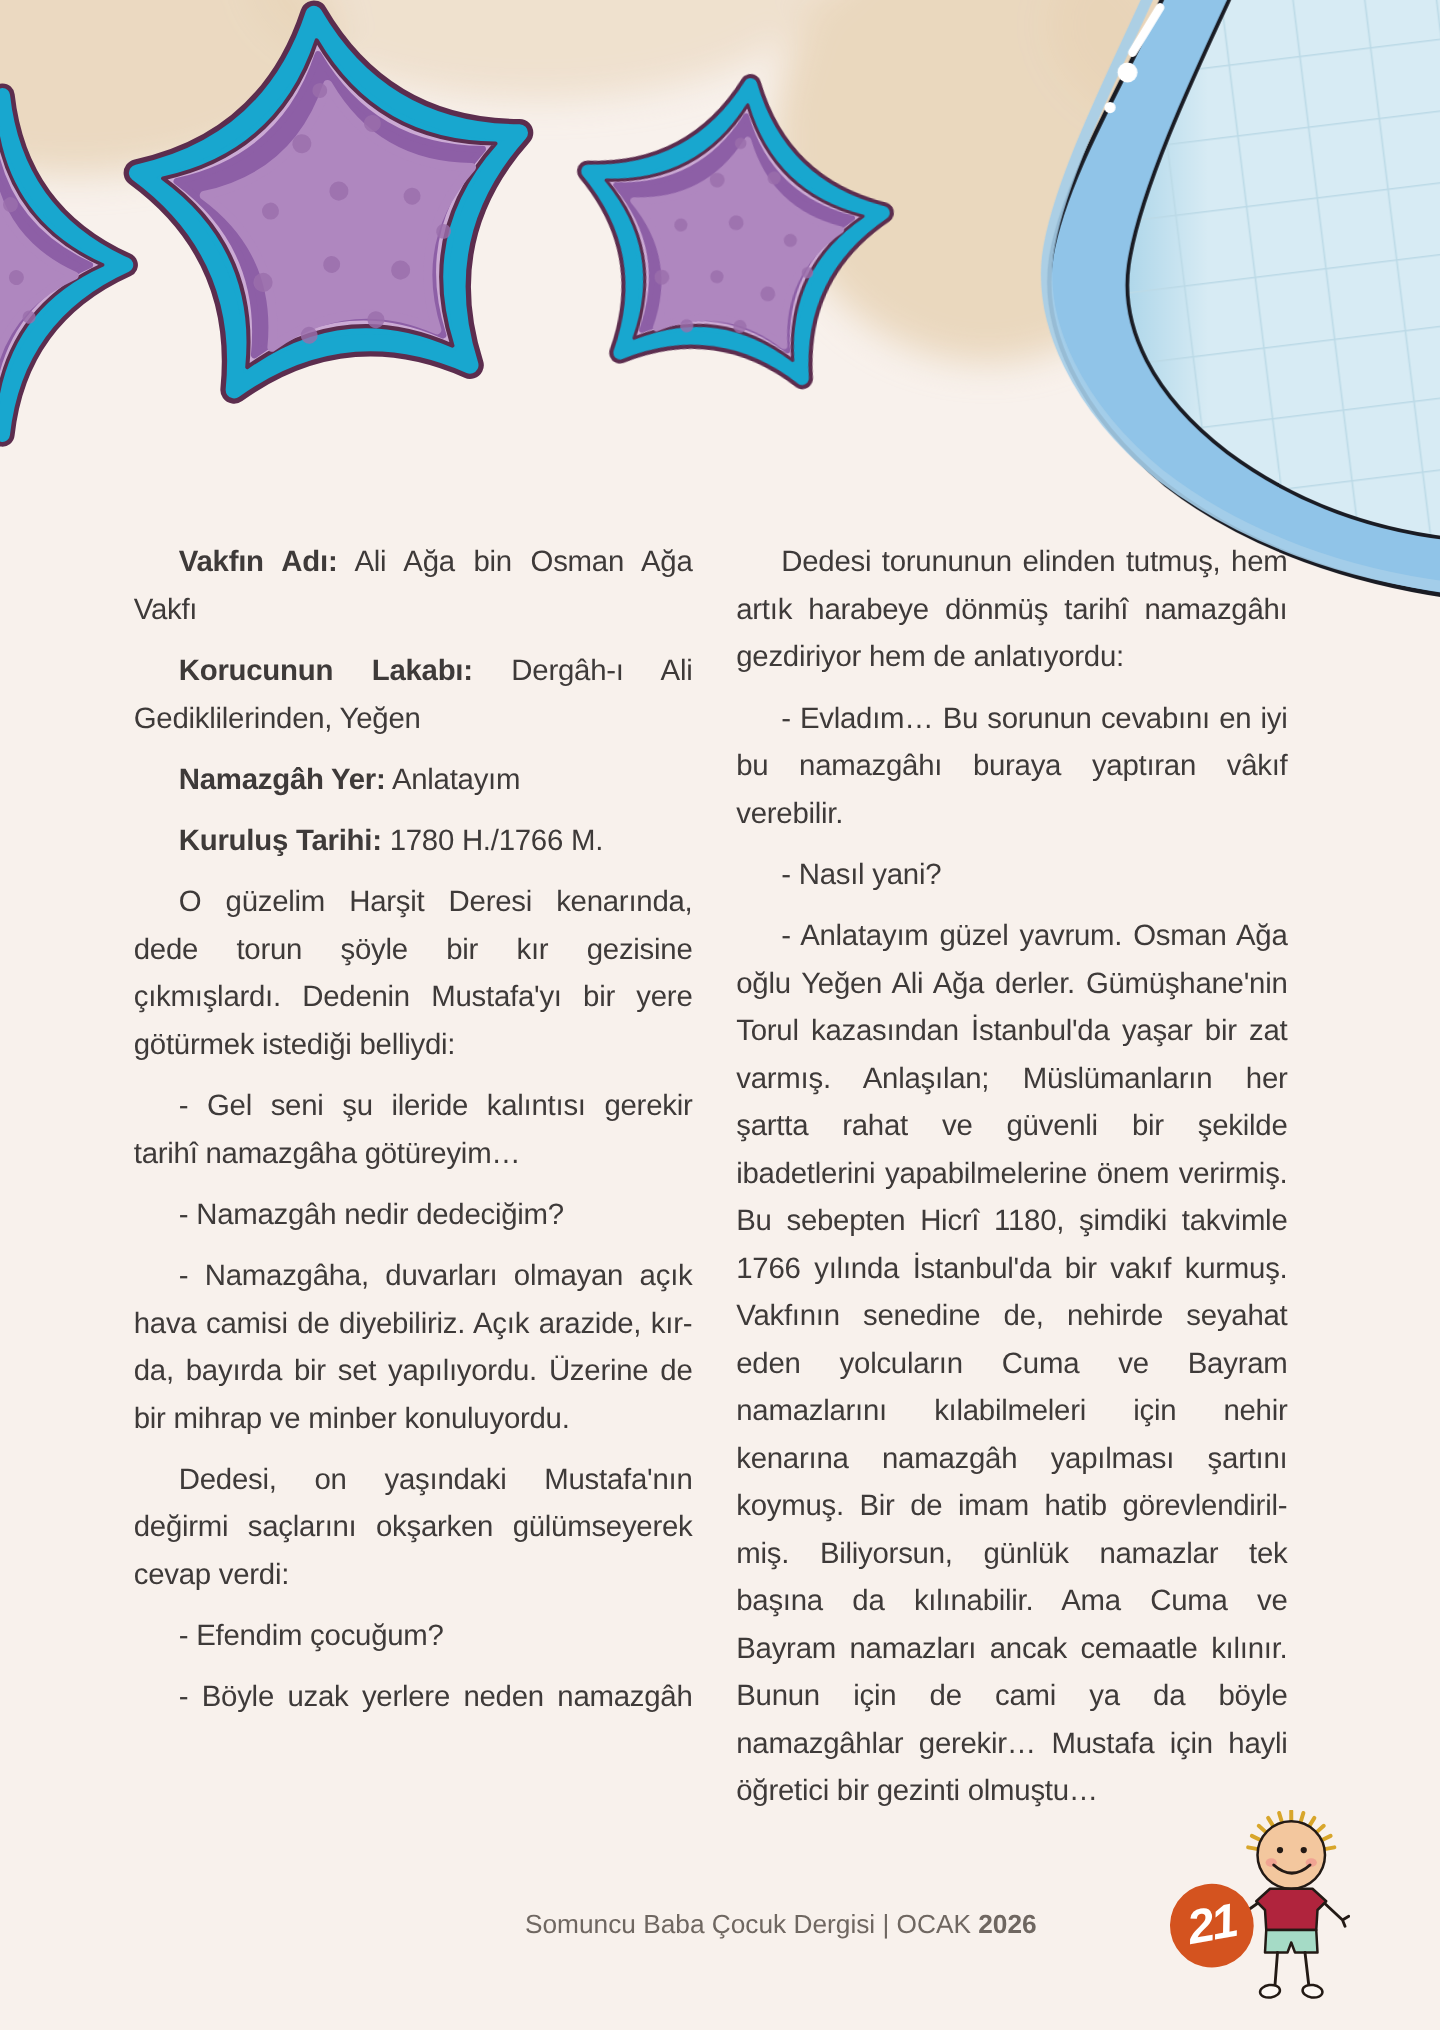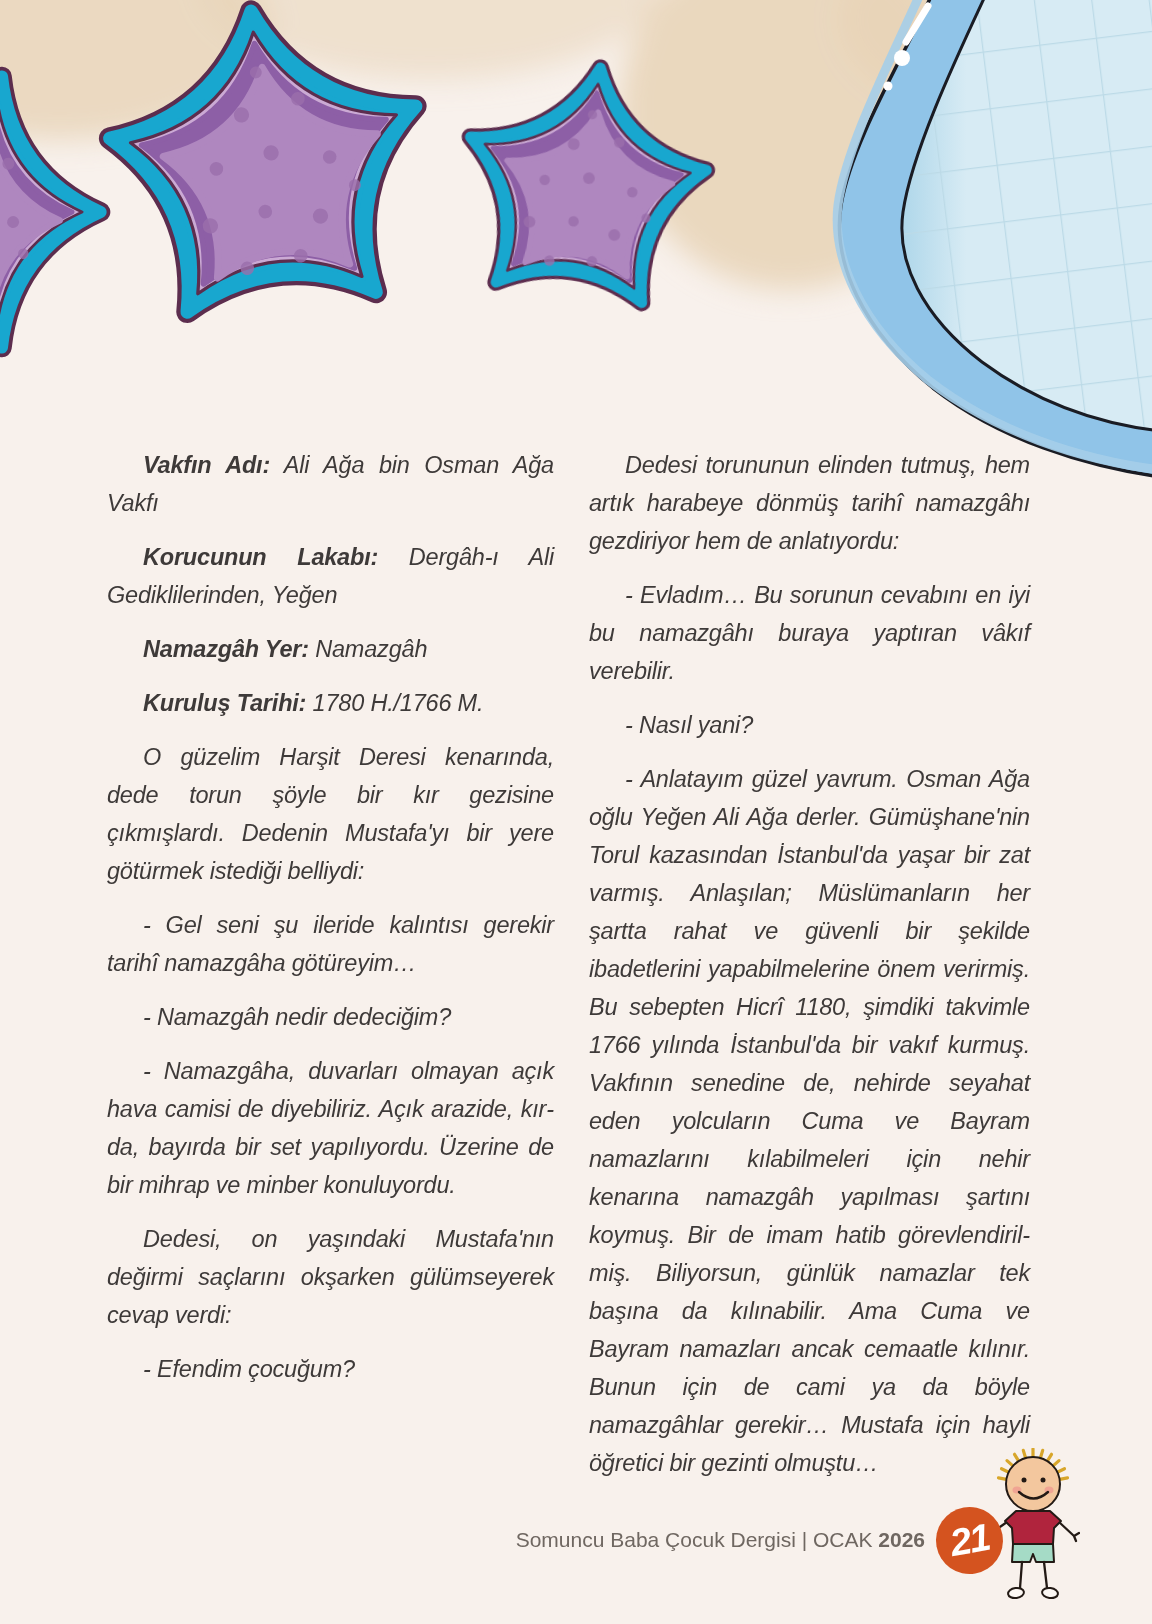--- a/index.html
+++ b/index.html
@@ -19,27 +19,27 @@
     font-family:"Liberation Sans", sans-serif;
   }
   .top-art{position:absolute;top:0;left:0;}
   .col{
     position:absolute; top:430px; width:447px;
     font-size:23.5px; line-height:38px; letter-spacing:-0.2px;
     text-align:justify; color:var(--text);
   }
   .col-left{left:107px;}
   .col-right{left:589px; width:441px;}
-  .col p{margin:16px 0 11px 0; text-indent:36px;font-style:italic;}
+  .col p{margin:0 0 11px 0; text-indent:36px;}
   .col p.noindent{text-indent:0;}
   .col p.stretch{text-align-last:justify;}
   .col strong{font-weight:bold;}
   .footer{
     position:absolute; top:1527px; left:420px; width:505px;
-    text-align:right; font-size:21px; line-height:26px; color:var(--footer-text);
+    text-align:left; font-size:21px; line-height:26px; color:var(--footer-text);
   }
   .footer b{font-weight:bold;}
   .boy{position:absolute; left:988px; top:1448px;}
   .badge{
     position:absolute; left:936px; top:1507px; width:67px; height:67px;
     border-radius:50%; background:var(--badge); color:var(--badge-text);
     display:flex; align-items:center; justify-content:center;
     font-weight:bold; font-style:italic; font-size:38px; letter-spacing:-2px;
     transform:rotate(-10deg); z-index:3;
   }
@@ -112,28 +112,29 @@
         <path d="M928,6 L906,42" stroke="#ffffff" stroke-width="7" stroke-linecap="round"></path>
         <circle cx="902" cy="58" r="8"></circle>
         <circle cx="888" cy="86" r="4.5"></circle>
       </g>
     </g>
   </svg>
 
   <div class="col col-left">
     <p class="para"><strong>Vakfın Adı:</strong><span> Ali Ağa bin Osman Ağa Vakfı</span></p>
     <p class="para"><strong>Korucunun Lakabı:</strong><span> Dergâh-ı Ali Gediklile­rinden, Yeğen</span></p>
-    <p class="para"><strong>Namazgâh Yer:</strong><span> Namazgâh</span></p>
+    <p class="para"><strong>Namazgâh Yer:</strong><span> Anlatayım</span></p>
     <p class="para"><strong>Kuruluş Tarihi:</strong><span> 1780 H./1766 M.</span></p>
     <p class="para">O güzelim Harşit Deresi kenarında, dede torun şöyle bir kır gezisine çıkmışlardı. De­denin Mustafa'yı bir yere götürmek istediği belliydi:</p>
     <p class="para">- Gel seni şu ileride kalıntısı gerekir tarihî namazgâha götüreyim…</p>
     <p class="para">- Namazgâh nedir dedeciğim?</p>
     <p class="para">- Namazgâha, duvarları olmayan açık hava camisi de diyebiliriz. Açık arazide, kır­da, bayırda bir set yapılıyordu. Üzerine de bir mihrap ve minber konuluyordu.</p>
     <p class="para">Dedesi, on yaşındaki Mustafa'nın değirmi saçlarını okşarken gülümseyerek cevap ver­di:</p>
     <p class="para">- Efendim çocuğum?</p>
+    <p class="para stretch">- Böyle uzak yerlere neden namazgâh</p>
   </div>
 
   <div class="col col-right">
     <p class="para">Dedesi torununun elinden tutmuş, hem artık harabeye dönmüş tarihî namazgâhı gezdiriyor hem de anlatıyordu:</p>
     <p class="para">- Evladım… Bu sorunun cevabını en iyi bu namazgâhı buraya yaptıran vâkıf verebilir.</p>
     <p class="para">- Nasıl yani?</p>
     <p class="para">- Anlatayım güzel yavrum. Osman Ağa oğlu Yeğen Ali Ağa derler. Gümüşhane'nin Torul kazasından İstanbul'da yaşar bir zat varmış. Anlaşılan; Müslümanların her şartta rahat ve güvenli bir şekilde ibadetlerini ya­pabilmelerine önem verirmiş. Bu sebepten Hicrî 1180, şimdiki takvimle 1766 yılında İstanbul'da bir vakıf kurmuş. Vakfının sene­dine de, nehirde seyahat eden yolcuların Cuma ve Bayram namazlarını kılabilmeleri için nehir kenarına namazgâh yapılması şar­tını koymuş. Bir de imam hatib görevlendiril­miş. Biliyorsun, günlük namazlar tek başına da kılınabilir. Ama Cuma ve Bayram namazla­rı ancak cemaatle kılınır. Bunun için de cami ya da böyle namazgâhlar gerekir… Mustafa için hayli öğretici bir gezinti olmuştu…</p>
   </div>
 
   <div class="footer">

